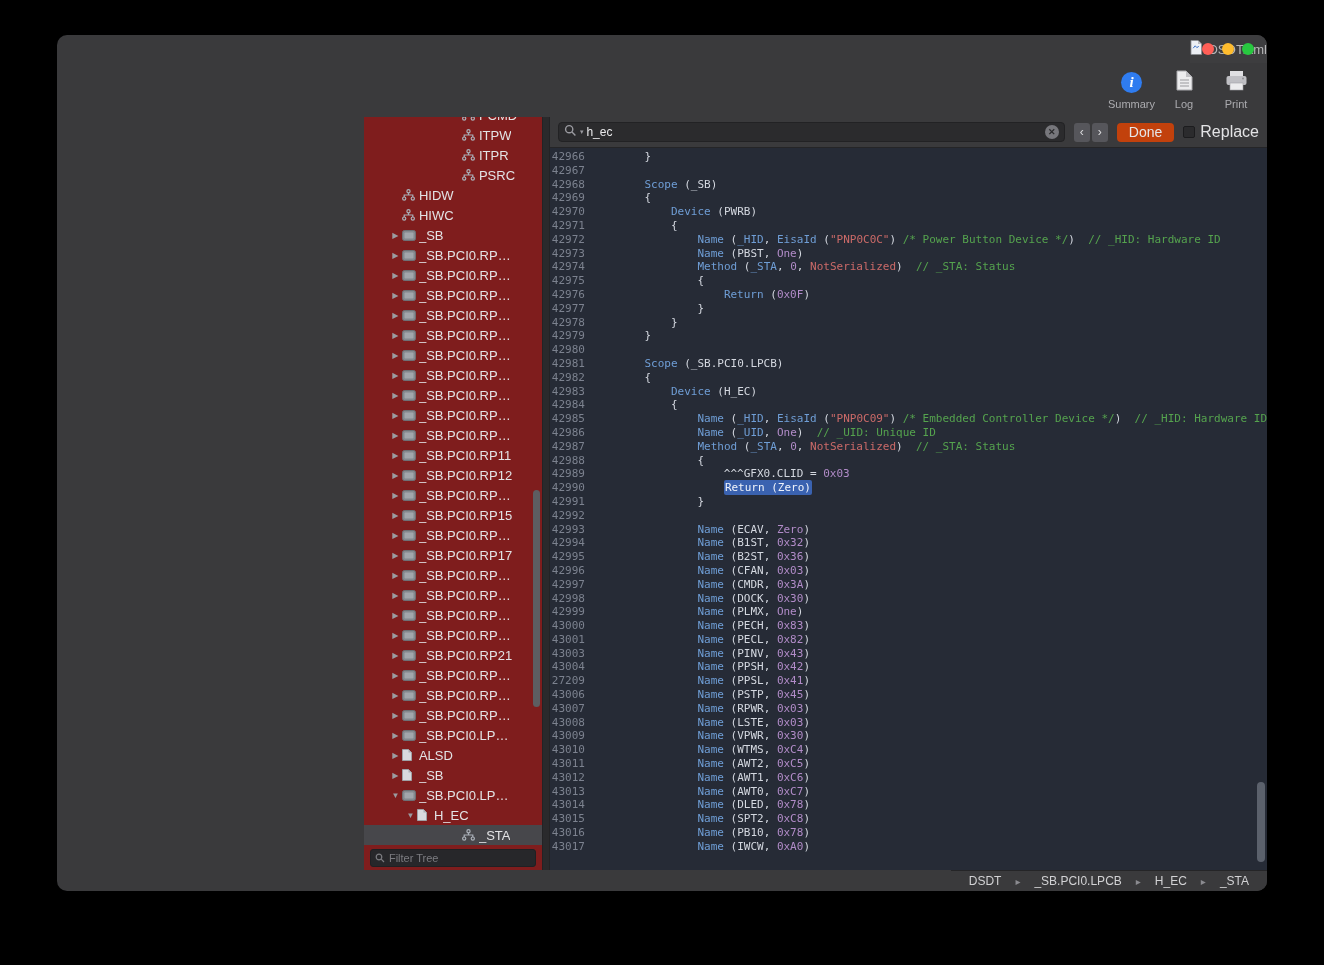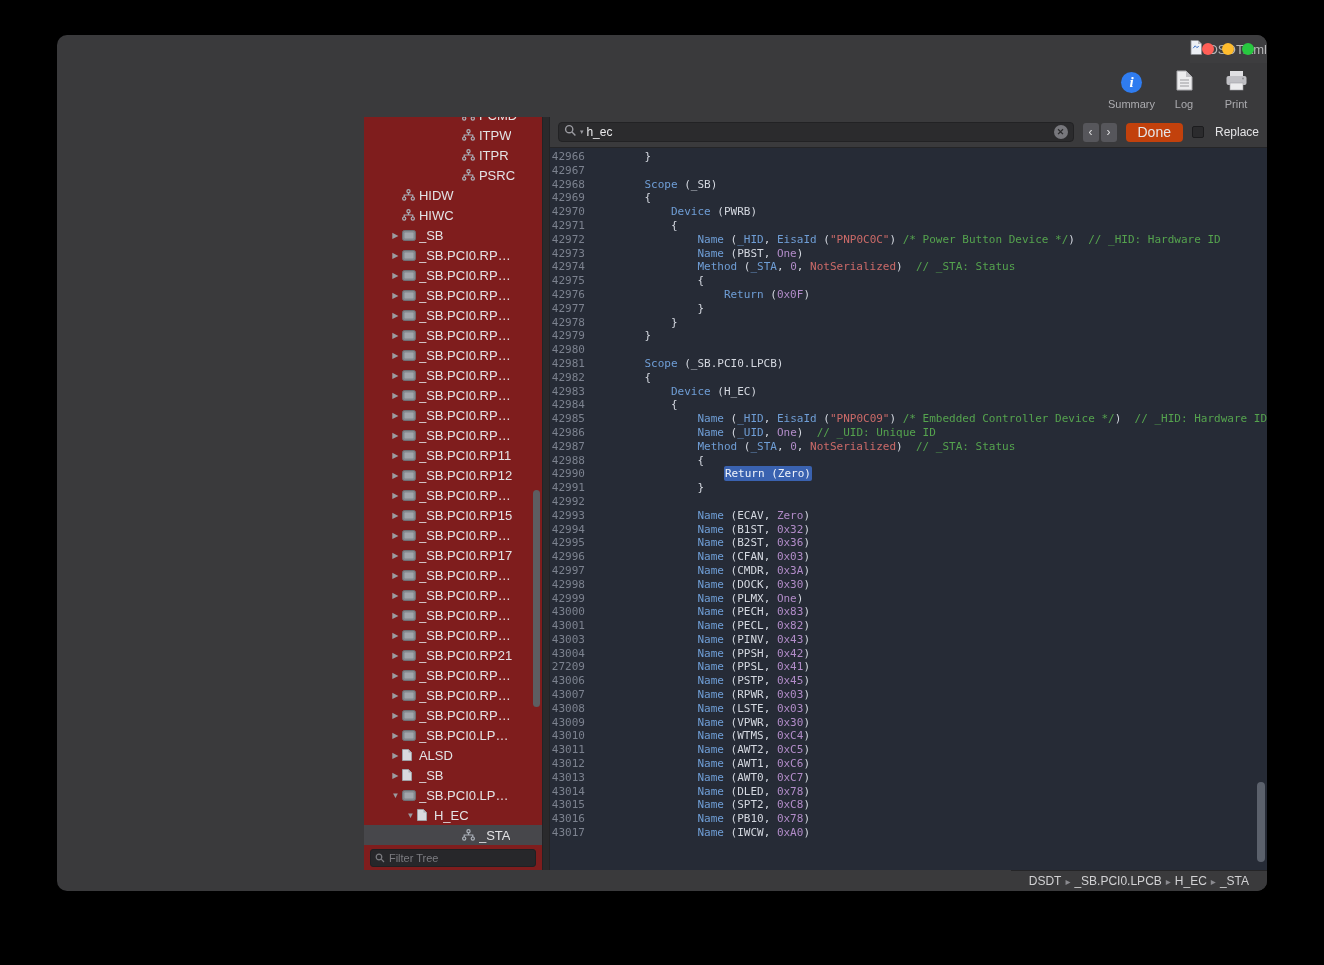--- a/index.html
+++ b/index.html
@@ -64,42 +64,42 @@
   .search-input{flex:1;min-width:0;background:transparent;border:none;outline:none;color:#e8e8ea;font-size:12px;
     font-family:"Liberation Sans",sans-serif;}
   .clear-btn{width:14px;height:14px;flex:none;border-radius:50%;background:#77777c;color:#2b2b2d;
     font-size:9px;line-height:14px;text-align:center;font-weight:bold;cursor:default;}
   .nav-group{display:flex;gap:2px;flex:none;}
   .nav-btn{width:16px;height:19px;background:#56565b;border:none;border-radius:3px;color:#dcdcde;
     font-size:12px;line-height:1;padding:0;display:flex;align-items:center;justify-content:center;
     font-family:"Liberation Sans",sans-serif;}
   .done-btn{height:19px;flex:none;background:#c2410c;border:none;border-radius:4px;color:#e6e6e8;
     font-size:14px;padding:0 12px;font-family:"Liberation Sans",sans-serif;}
-  .replace-wrap{display:flex;align-items:center;gap:11px;font-size:12px;color:#e3e3e5;flex:none;}
+  .replace-wrap{display:flex;align-items:center;gap:5px;font-size:16px;color:#e3e3e5;flex:none;}
   .checkbox{width:12px;height:12px;background:#2b2b2d;border:1px solid #1c1c1e;border-radius:2px;display:inline-block;}
 
   
   .editor{flex:1;background:#262b36;position:relative;overflow:hidden;padding-top:2px;
     font-family:"DejaVu Sans Mono",monospace;}
   .line{height:13.8px;line-height:13.8px;font-size:11px;white-space:pre;display:flex;gap:20px;}
   .ln{width:48px;flex:none;text-align:right;padding-right:13px;color:#7c828f;}
   .lc{flex:1;}
   .tok-p{color:#d4d8e0}
   .tok-k{color:#6f9ed6}
   .tok-s{color:#cb6a68}
   .tok-r{color:#cb6a68}
   .tok-c{color:#55a34e}
   .tok-n{color:#b28cc9}
   .tok-hl{color:#f0f4fb;background:#3a62b0;border-radius:2px;padding:1px 1px;}
   .ed-scrollbar{position:absolute;right:2px;top:634px;width:8px;height:80px;border-radius:4px;background:#5b616c;}
 
   
   .statusbar{height:21px;flex:none;background:#3a3a3c;border-top:1px solid #252527;
     display:flex;align-items:center;padding:0 18px;}
-  .breadcrumb{display:flex;align-items:center;gap:4px;font-size:12px;color:#d2d2d4;}
+  .breadcrumb{display:flex;align-items:center;gap:14px;font-size:12px;color:#d2d2d4;}
   .bc-sep{color:#8b8b90;font-size:10px;}
 </style>
 </head>
 <body>
 
 <div class="window">
 
   <div class="titlebar">
     <div class="traffic">
       <span class="tl red"></span>
@@ -652,20 +652,21 @@
             <div class="line"><span class="ln">42979</span><span class="lc"><span class="tok-p">    }</span></span></div>
             <div class="line"><span class="ln">42980</span><span class="lc"></span></div>
             <div class="line"><span class="ln">42981</span><span class="lc"><span class="tok-p">    </span><span class="tok-k">Scope</span><span class="tok-p"> (_SB.PCI0.LPCB)</span></span></div>
             <div class="line"><span class="ln">42982</span><span class="lc"><span class="tok-p">    {</span></span></div>
             <div class="line"><span class="ln">42983</span><span class="lc"><span class="tok-p">        </span><span class="tok-k">Device</span><span class="tok-p"> (H_EC)</span></span></div>
             <div class="line"><span class="ln">42984</span><span class="lc"><span class="tok-p">        {</span></span></div>
             <div class="line"><span class="ln">42985</span><span class="lc"><span class="tok-p">            </span><span class="tok-k">Name</span><span class="tok-p"> (</span><span class="tok-k">_HID</span><span class="tok-p">, </span><span class="tok-k">EisaId</span><span class="tok-p"> (</span><span class="tok-s">"PNP0C09"</span><span class="tok-p">) </span><span class="tok-c">/* Embedded Controller Device */</span><span class="tok-p">)  </span><span class="tok-c">// _HID: Hardware ID</span></span></div>
             <div class="line"><span class="ln">42986</span><span class="lc"><span class="tok-p">            </span><span class="tok-k">Name</span><span class="tok-p"> (</span><span class="tok-k">_UID</span><span class="tok-p">, </span><span class="tok-n">One</span><span class="tok-p">)  </span><span class="tok-c">// _UID: Unique ID</span></span></div>
             <div class="line"><span class="ln">42987</span><span class="lc"><span class="tok-p">            </span><span class="tok-k">Method</span><span class="tok-p"> (</span><span class="tok-k">_STA</span><span class="tok-p">, </span><span class="tok-n">0</span><span class="tok-p">, </span><span class="tok-r">NotSerialized</span><span class="tok-p">)  </span><span class="tok-c">// _STA: Status</span></span></div>
             <div class="line"><span class="ln">42988</span><span class="lc"><span class="tok-p">            {</span></span></div>
+            <div class="line"><span class="ln">42989</span><span class="lc"><span class="tok-p">                ^^^GFX0.CLID = </span><span class="tok-n">0x03</span></span></div>
             <div class="line"><span class="ln">42990</span><span class="lc"><span class="tok-p">                </span><span class="tok-hl">Return (Zero)</span></span></div>
             <div class="line"><span class="ln">42991</span><span class="lc"><span class="tok-p">            }</span></span></div>
             <div class="line"><span class="ln">42992</span><span class="lc"></span></div>
             <div class="line"><span class="ln">42993</span><span class="lc"><span class="tok-p">            </span><span class="tok-k">Name</span><span class="tok-p"> (ECAV, </span><span class="tok-n">Zero</span><span class="tok-p">)</span></span></div>
             <div class="line"><span class="ln">42994</span><span class="lc"><span class="tok-p">            </span><span class="tok-k">Name</span><span class="tok-p"> (B1ST, </span><span class="tok-n">0x32</span><span class="tok-p">)</span></span></div>
             <div class="line"><span class="ln">42995</span><span class="lc"><span class="tok-p">            </span><span class="tok-k">Name</span><span class="tok-p"> (B2ST, </span><span class="tok-n">0x36</span><span class="tok-p">)</span></span></div>
             <div class="line"><span class="ln">42996</span><span class="lc"><span class="tok-p">            </span><span class="tok-k">Name</span><span class="tok-p"> (CFAN, </span><span class="tok-n">0x03</span><span class="tok-p">)</span></span></div>
             <div class="line"><span class="ln">42997</span><span class="lc"><span class="tok-p">            </span><span class="tok-k">Name</span><span class="tok-p"> (CMDR, </span><span class="tok-n">0x3A</span><span class="tok-p">)</span></span></div>
             <div class="line"><span class="ln">42998</span><span class="lc"><span class="tok-p">            </span><span class="tok-k">Name</span><span class="tok-p"> (DOCK, </span><span class="tok-n">0x30</span><span class="tok-p">)</span></span></div>
             <div class="line"><span class="ln">42999</span><span class="lc"><span class="tok-p">            </span><span class="tok-k">Name</span><span class="tok-p"> (PLMX, </span><span class="tok-n">One</span><span class="tok-p">)</span></span></div>

